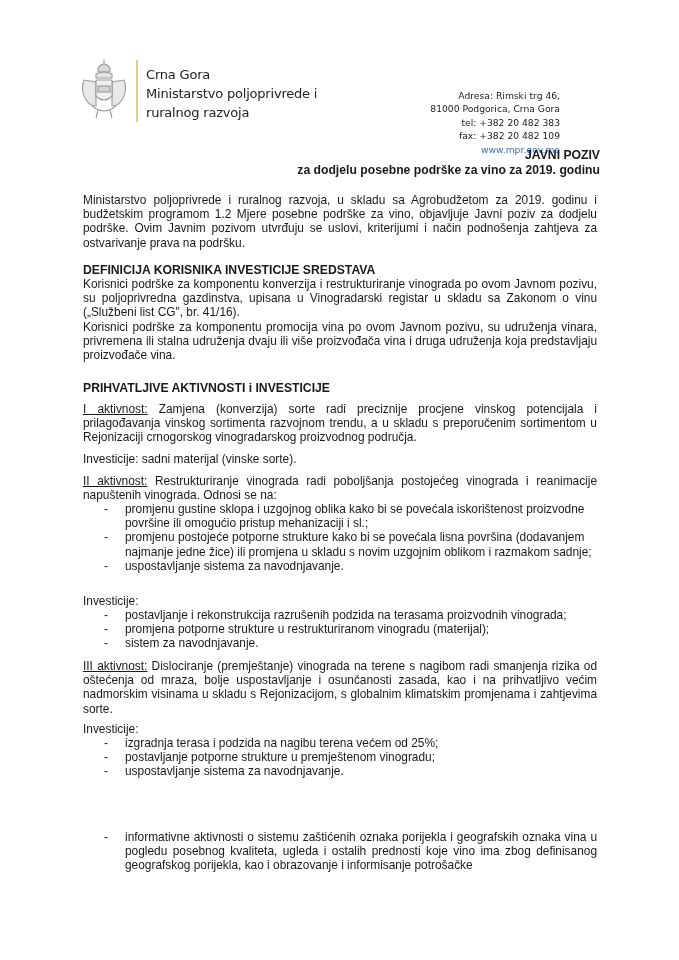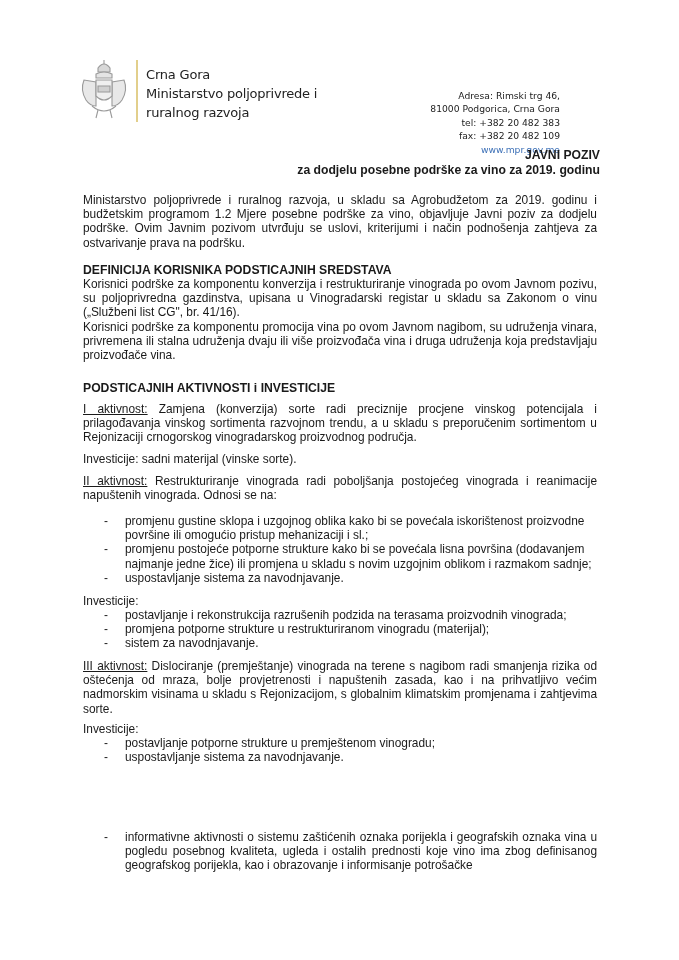--- a/index.html
+++ b/index.html
@@ -60,46 +60,47 @@
       <div>fax: +382 20 482 109</div>
       <div class="web">www.mpr.gov.me</div>
     </div>
   </div>
 
   <div class="title t1">JAVNI POZIV</div>
   <div class="title t2">za dodjelu posebne podrške za vino za 2019. godinu</div>
 
   <div class="body just" style="top:193px;">Ministarstvo poljoprivrede i ruralnog razvoja, u skladu sa Agrobudžetom za 2019. godinu i budžetskim programom 1.2 Mjere posebne podrške za vino, objavljuje Javni poziv za dodjelu podrške. Ovim Javnim pozivom utvrđuju se uslovi, kriterijumi i način podnošenja zahtjeva za ostvarivanje prava na podršku.</div>
 
-  <div class="h" style="top:263px;">DEFINICIJA KORISNIKA PODSTICAJNIH SREDSTAVA</div>
+  <div class="h" style="top:263px;">DEFINICIJA KORISNIKA INVESTICIJE SREDSTAVA</div>
   <div class="body just" style="top:277px;">Korisnici podrške za komponentu konverzija i restrukturiranje vinograda po ovom Javnom pozivu, su poljoprivredna gazdinstva, upisana u Vinogradarski registar u skladu sa Zakonom o vinu („Službeni list CG", br. 41/16).</div>
-  <div class="body just" style="top:320px;">Korisnici podrške za komponentu promocija vina po ovom Javnom nagibom, su udruženja vinara, privremena ili stalna udruženja dvaju ili više proizvođača vina i druga udruženja koja predstavljaju proizvođače vina.</div>
+  <div class="body just" style="top:320px;">Korisnici podrške za komponentu promocija vina po ovom Javnom pozivu, su udruženja vinara, privremena ili stalna udruženja dvaju ili više proizvođača vina i druga udruženja koja predstavljaju proizvođače vina.</div>
 
-  <div class="h" style="top:381px;">PODSTICAJNIH AKTIVNOSTI i INVESTICIJE</div>
+  <div class="h" style="top:381px;">PRIHVATLJIVE AKTIVNOSTI i INVESTICIJE</div>
 
   <div class="body just" style="top:402px;"><span class="u">I aktivnost:</span><span> Zamjena (konverzija) sorte radi preciznije procjene vinskog potencijala i prilagođavanja vinskog sortimenta razvojnom trendu, a u skladu s preporučenim sortimentom u Rejonizaciji crnogorskog vinogradarskog proizvodnog područja.</span></div>
   <div class="body" style="top:452px;">Investicije: sadni materijal (vinske sorte).</div>
 
   <div class="body just" style="top:474px;"><span class="u">II aktivnost:</span><span> Restrukturiranje vinograda radi poboljšanja postojećeg vinograda i reanimacije napuštenih vinograda. Odnosi se na:</span></div>
-  <ul class="dash" style="top:514px;">
+  <ul class="dash" style="top:502px;">
     <li>promjenu gustine sklopa i uzgojnog oblika kako bi se povećala iskorištenost proizvodne površine ili omogućio pristup mehanizaciji i sl.;</li>
     <li>promjenu postojeće potporne strukture kako bi se povećala lisna površina (dodavanjem najmanje jedne žice) ili promjena u skladu s novim uzgojnim oblikom i razmakom sadnje;</li>
     <li>uspostavljanje sistema za navodnjavanje.</li>
   </ul>
 
   <div class="body" style="top:594px;">Investicije:</div>
   <ul class="dash" style="top:608px;">
     <li>postavljanje i rekonstrukcija razrušenih podzida na terasama proizvodnih vinograda;</li>
     <li>promjena potporne strukture u restrukturiranom vinogradu (materijal);</li>
     <li>sistem za navodnjavanje.</li>
   </ul>
 
-  <div class="body just" style="top:659px;"><span class="u">III aktivnost:</span><span> Dislociranje (premještanje) vinograda na terene s nagibom radi smanjenja rizika od oštećenja od mraza, bolje provjetrenosti i napuštenih zasada, kao i na prihvatljivo većim nadmorskim visinama u skladu s Rejonizacijom, s globalnim klimatskim promjenama i zahtjevima sorte.</span></div>
+  <div class="body just" style="top:659px;"><span class="u">III aktivnost:</span><span> Dislociranje (premještanje) vinograda na terene s nagibom radi smanjenja rizika od oštećenja od mraza, bolje uspostavljanje i osunčanosti zasada, kao i na prihvatljivo većim nadmorskim visinama u skladu s Rejonizacijom, s globalnim klimatskim promjenama i zahtjevima sorte.</span></div>
   <div class="body" style="top:722px;">Investicije:</div>
   <ul class="dash" style="top:736px;">
+    <li>izgradnja terasa i podzida na nagibu terena većem od 25%;</li>
     <li>postavljanje potporne strukture u premještenom vinogradu;</li>
     <li>uspostavljanje sistema za navodnjavanje.</li>
   </ul>
 
   <ul class="dash" style="top:830px;">
     <li class="j lastline-justify">informativne aktivnosti o sistemu zaštićenih oznaka porijekla i geografskih oznaka vina u pogledu posebnog kvaliteta, ugleda i ostalih prednosti koje vino ima zbog definisanog geografskog porijekla, kao i obrazovanje i informisanje potrošačke</li>
   </ul>
 
 </div>
 

